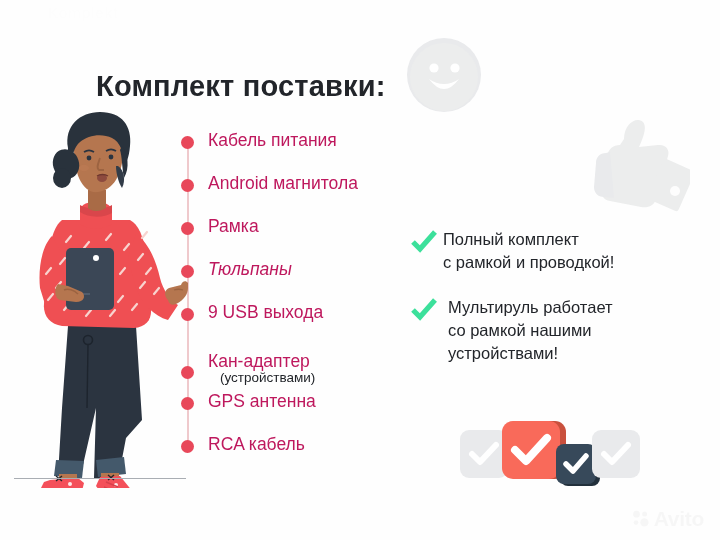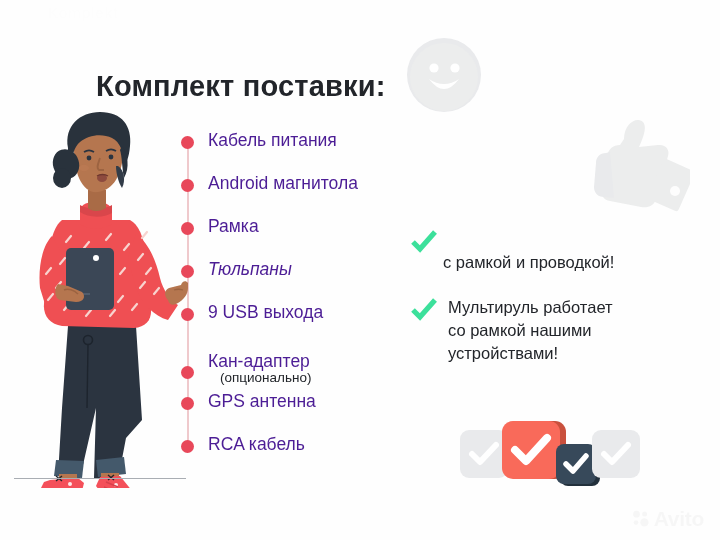--- a/index.html
+++ b/index.html
@@ -58,21 +58,21 @@
     width: 13px;
     height: 13px;
     border-radius: 50%;
     background: #e8485a;
   }
   .list-text {
     position: absolute;
     left: 30px;
     top: -3px;
     font-size: 17.5px;
-    color: #4c1d95;
+    color: #be185d;
     white-space: nowrap;
     line-height: 26px;
   }
   .list-sub {
     position: absolute;
     left: 42px;
     top: 19px;
     font-size: 13.5px;
     color: #22252a;
     white-space: nowrap;
@@ -236,42 +236,42 @@
     </div>
 
     <div class="list-item" style="top:172px;">
       <span class="list-dot"></span>
       <span class="list-text">9 USB выхода</span>
     </div>
 
     <div class="list-item" style="top:230px;">
       <span class="list-dot"></span>
       <span class="list-text" style="top:-12px;">Кан-адаптер</span>
-      <span class="list-sub" style="top:9px;">(опционально)</span>
+      <span class="list-sub" style="top:9px;">(устройствами)</span>
     </div>
 
     <div class="list-item" style="top:261px;">
       <span class="list-dot"></span>
       <span class="list-text">GPS антенна</span>
     </div>
 
     <div class="list-item" style="top:304px;">
       <span class="list-dot"></span>
       <span class="list-text">RCA кабель</span>
     </div>
   </div>
 
   <div id="benefits">
 
     <div class="benefit b1">
       <svg class="benefit-check" viewBox="0 0 26 24">
         <path d="M2 12 L9 19 L24 2" stroke="#3ce09b" stroke-width="5.2" fill="none" stroke-linecap="butt" stroke-linejoin="miter"></path>
       </svg>
       <span class="benefit-text">
-        <br>
+        <span>Полный комплект</span><br>
         <span>с рамкой и проводкой!</span>
       </span>
     </div>
 
     <div class="benefit b2" style="margin-top:22px;">
       <svg class="benefit-check" viewBox="0 0 26 24">
         <path d="M2 12 L9 19 L24 2" stroke="#3ce09b" stroke-width="5.2" fill="none" stroke-linecap="butt" stroke-linejoin="miter"></path>
       </svg>
       <span class="benefit-text">
         <span>Мультируль работает</span><br>

